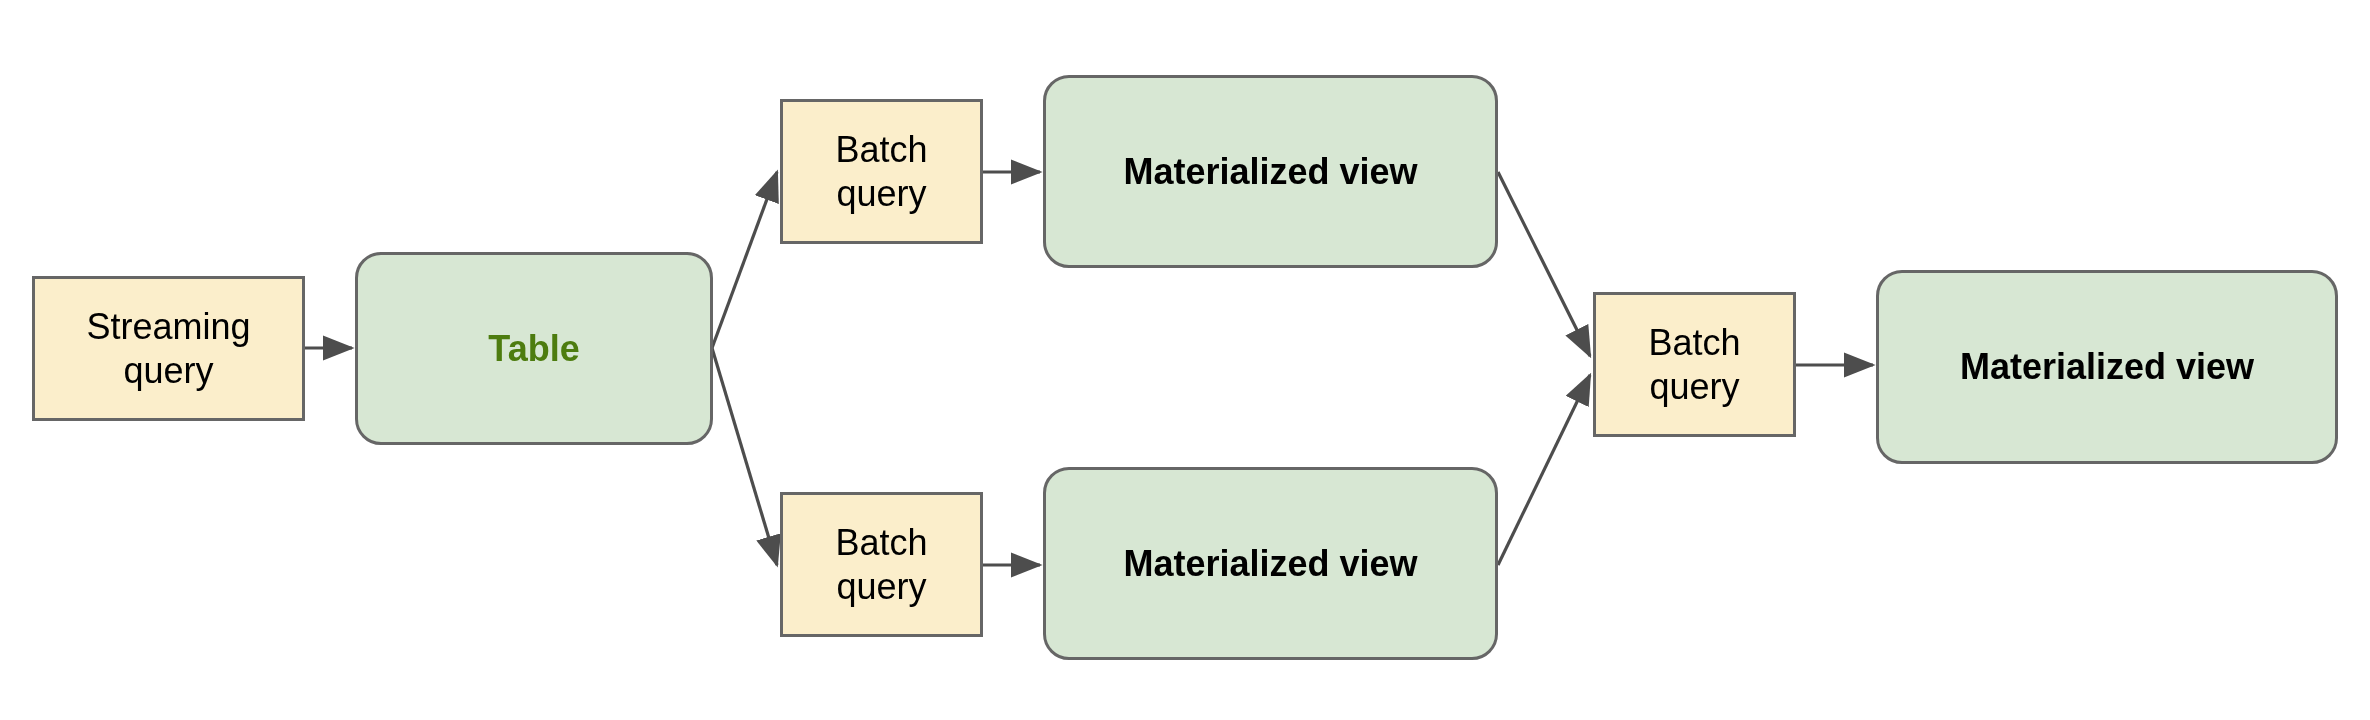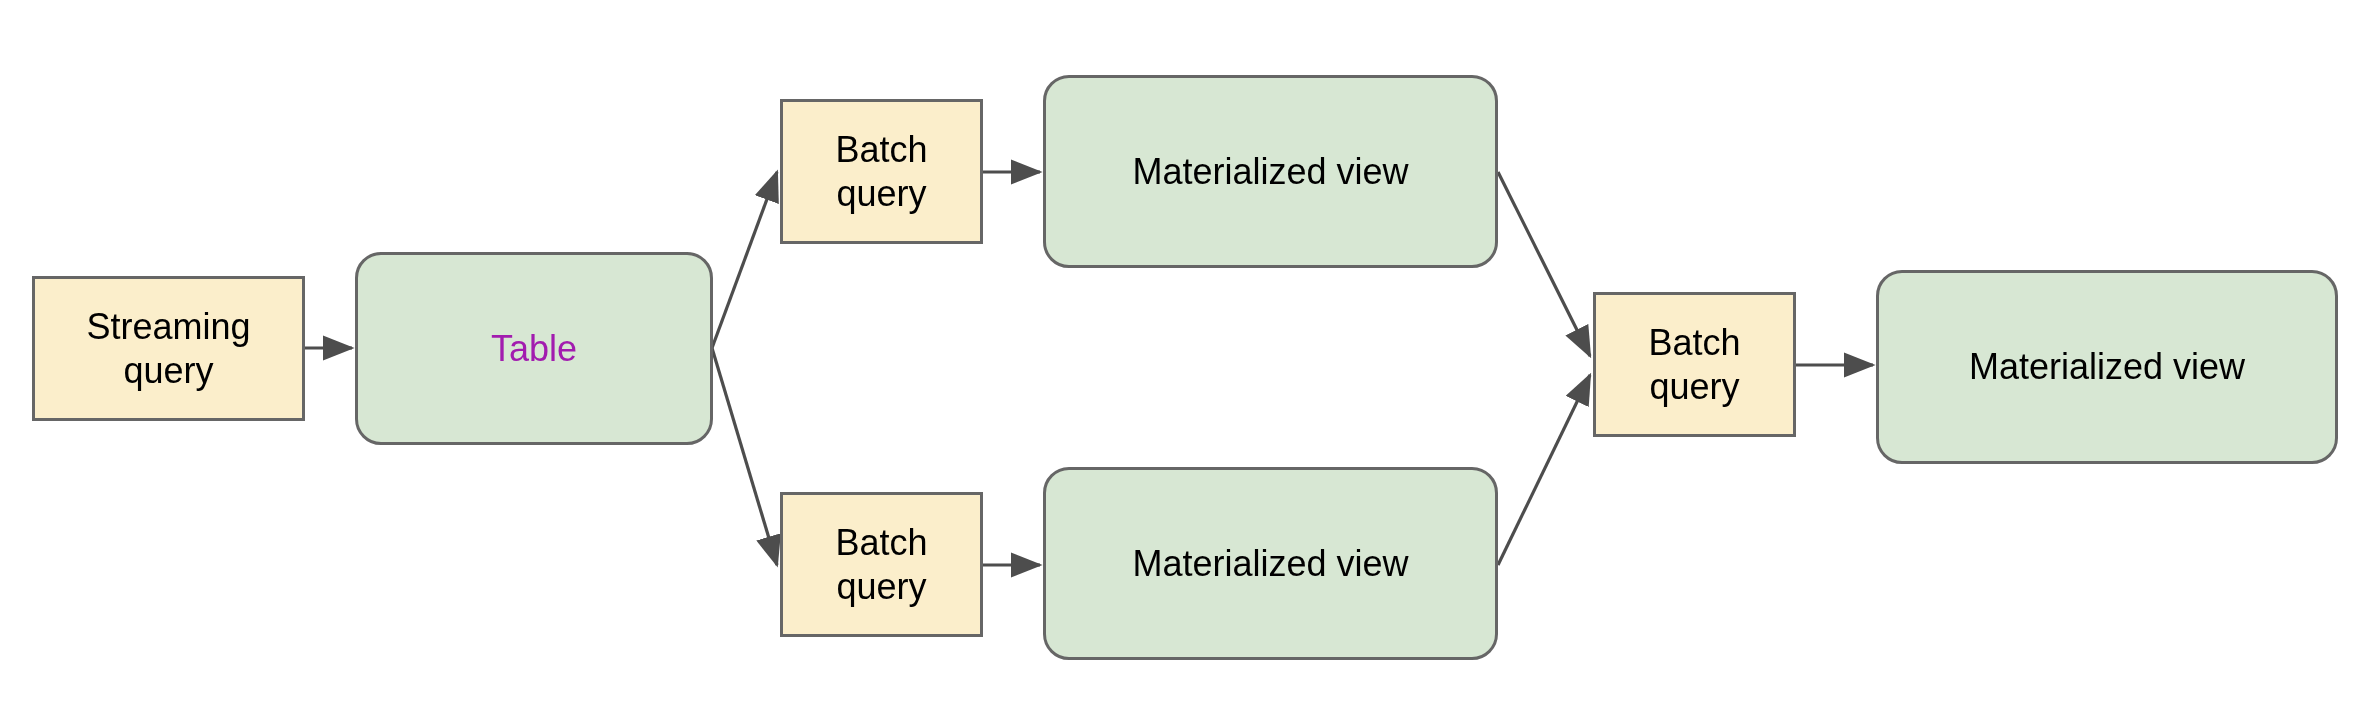--- a/index.html
+++ b/index.html
@@ -45,20 +45,21 @@
     border-color: #666666;
     border-radius: 0;
     font-size: 36px;
     align-items: center;
   }
   .node.store {
     background: #d7e7d3;
     border-color: #666666;
     border-radius: 26px;
     font-size: 36px;
+    font-weight: bold;
   }
   .node-label {
     display: block;
     white-space: pre-line;
   }
 </style>
 </head>
 <body>
 
 <div id="canvas" style="width: 2370px; height: 720px; background: rgb(255, 255, 255);">
@@ -79,21 +80,21 @@
         <polyline points="1498,565 1590,375" marker-end="url(#arrowhead)" stroke="#4d4d4d" stroke-width="3.2" fill="none" stroke-linecap="butt"></polyline>
         <polyline points="1796,365 1873,365" marker-end="url(#arrowhead)" stroke="#4d4d4d" stroke-width="3.2" fill="none" stroke-linecap="butt"></polyline>
       </g>
   </svg>
 
   <div id="node-layer">
       <div class="node process" style="left: 32px; top: 276px; width: 273px; height: 145px; background: rgb(251, 238, 203); border-color: rgb(102, 102, 102); color: rgb(0, 0, 0); border-radius: 0px;">
       <span class="node-label">Streaming
 query</span>
     </div>
-      <div class="node store" style="left: 355px; top: 252px; width: 358px; height: 193px; background: rgb(215, 231, 211); border-color: rgb(102, 102, 102); color: #a21caf;">
+      <div class="node store" style="left: 355px; top: 252px; width: 358px; height: 193px; background: rgb(215, 231, 211); border-color: rgb(102, 102, 102); color: #4d7c0f;">
       <span class="node-label">Table</span>
     </div>
       <div class="node process" style="left: 780px; top: 99px; width: 203px; height: 145px; background: rgb(251, 238, 203); border-color: rgb(102, 102, 102); color: rgb(0, 0, 0); border-radius: 0px;">
       <span class="node-label">Batch
 query</span>
     </div>
       <div class="node store" style="left: 1043px; top: 75px; width: 455px; height: 193px; background: rgb(215, 231, 211); border-color: rgb(102, 102, 102); color: rgb(0, 0, 0);">
       <span class="node-label">Materialized view</span>
     </div>
       <div class="node process" style="left: 780px; top: 492px; width: 203px; height: 145px; background: rgb(251, 238, 203); border-color: rgb(102, 102, 102); color: rgb(0, 0, 0); border-radius: 0px;">

